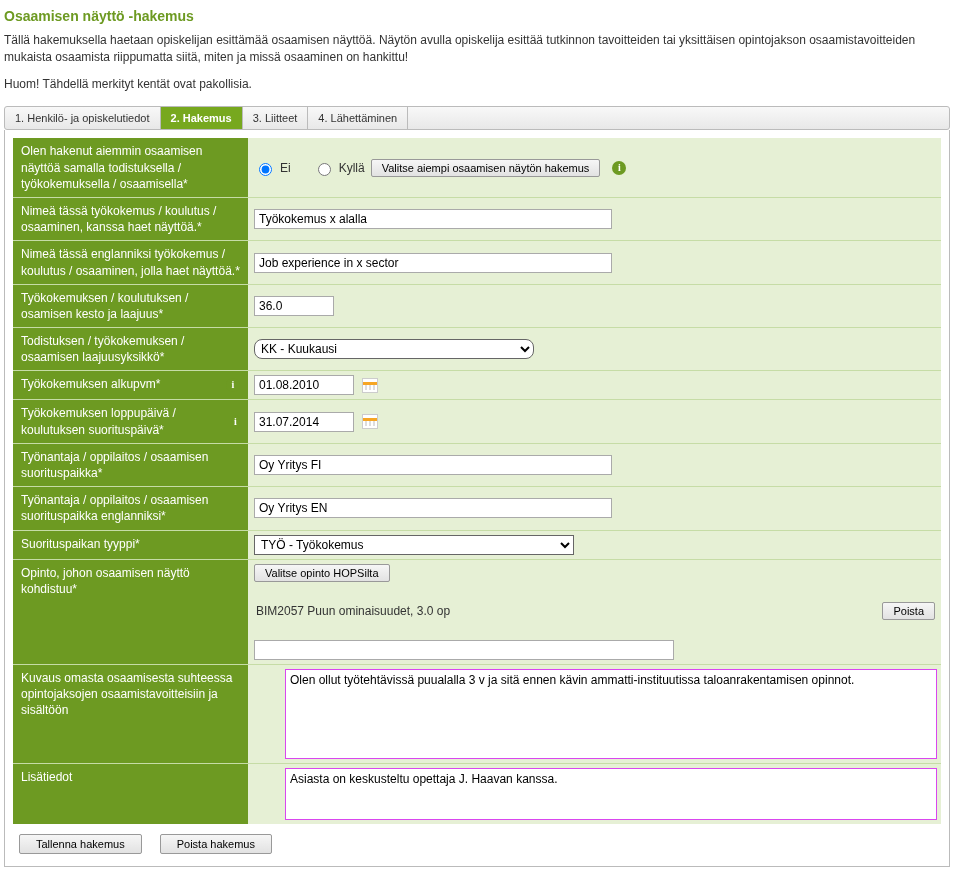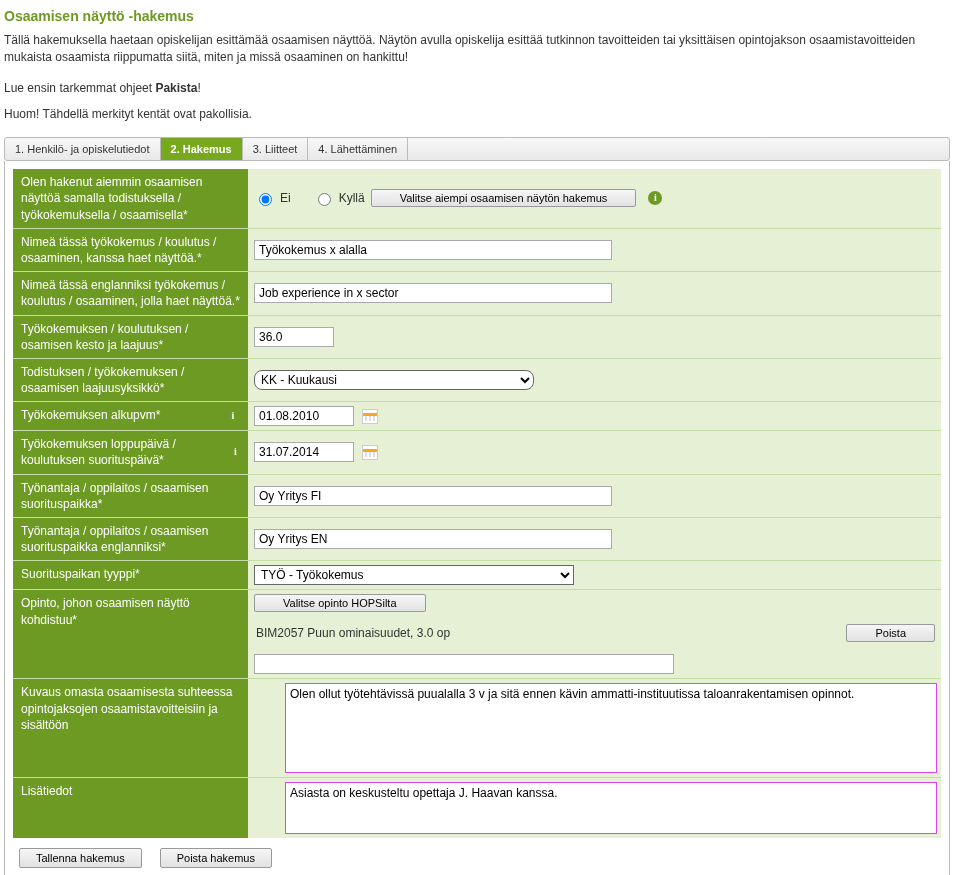--- a/index.html
+++ b/index.html
@@ -86,21 +86,21 @@
     font-size: 12px;
     border: 1px solid #666;
     background: #fff;
     padding: 1px 2px;
   }
   .sel-unit { width: 280px; border-radius: 8px; }
   .sel-type { width: 320px; }
   button, .btn {
     font-family: Arial, sans-serif;
     font-size: 11px;
-    padding: 2px 28px;
+    padding: 2px 10px;
     background: linear-gradient(#f6f6f6, #e2e2e2);
     border: 1px solid #999;
     border-radius: 2px;
     cursor: pointer;
   }
   .radio-group { display: flex; gap: 22px; align-items: center; font-size: 12px; }
   .radio-group label { display: flex; align-items: center; gap: 5px; }
   .info-icon {
     display: inline-block;
     width: 14px; height: 14px;
@@ -131,21 +131,21 @@
     width: 100%;
     height: 90px;
     font-family: Arial, sans-serif;
     font-size: 12px;
     border: 1px solid #d946ef;
     padding: 3px 4px;
     resize: none;
     margin-left: 33px;
   }
   .textarea-short { height: 52px; }
-  .study-block { display: flex; flex-direction: column; gap: 12px; width: 100%; }
+  .study-block { display: flex; flex-direction: column; gap: 20px; width: 100%; }
   .study-row {
     display: flex;
     align-items: center;
     gap: 8px;
     width: 100%;
   }
   .study-desc { font-size: 12px; padding-left: 2px; }
   .study-remove { margin-left: auto; }
   .study-input { width: 420px; }
   .bottom-buttons {
@@ -158,23 +158,20 @@
   .field-stack { display: flex; flex-direction: row; gap: 6px; width: 100%; }
   .inline-btn-row { display: flex; align-items: center; gap: 12px; }
 </style>
 </head>
 <body>
 
 <div class="page-title">Osaamisen näyttö -hakemus</div>
 
 <div class="intro">
   <p>Tällä hakemuksella haetaan opiskelijan esittämää osaamisen näyttöä. Näytön avulla opiskelija esittää tutkinnon tavoitteiden tai yksittäisen opintojakson osaamistavoitteiden mukaista osaamista riippumatta siitä, miten ja missä osaaminen on hankittu!</p>
-  <p class="instr">
-    <span>Lue ensin tarkemmat ohjeet </span><b>Pakista</b><span>!</span>
-  </p>
   <p>Huom! Tähdellä merkityt kentät ovat pakollisia.</p>
 </div>
 
 <div class="tabs">
   <div class="tab">1. Henkilö- ja opiskelutiedot</div>
   <div class="tab active">2. Hakemus</div>
   <div class="tab">3. Liitteet</div>
   <div class="tab">4. Lähettäminen</div>
 </div>
 

